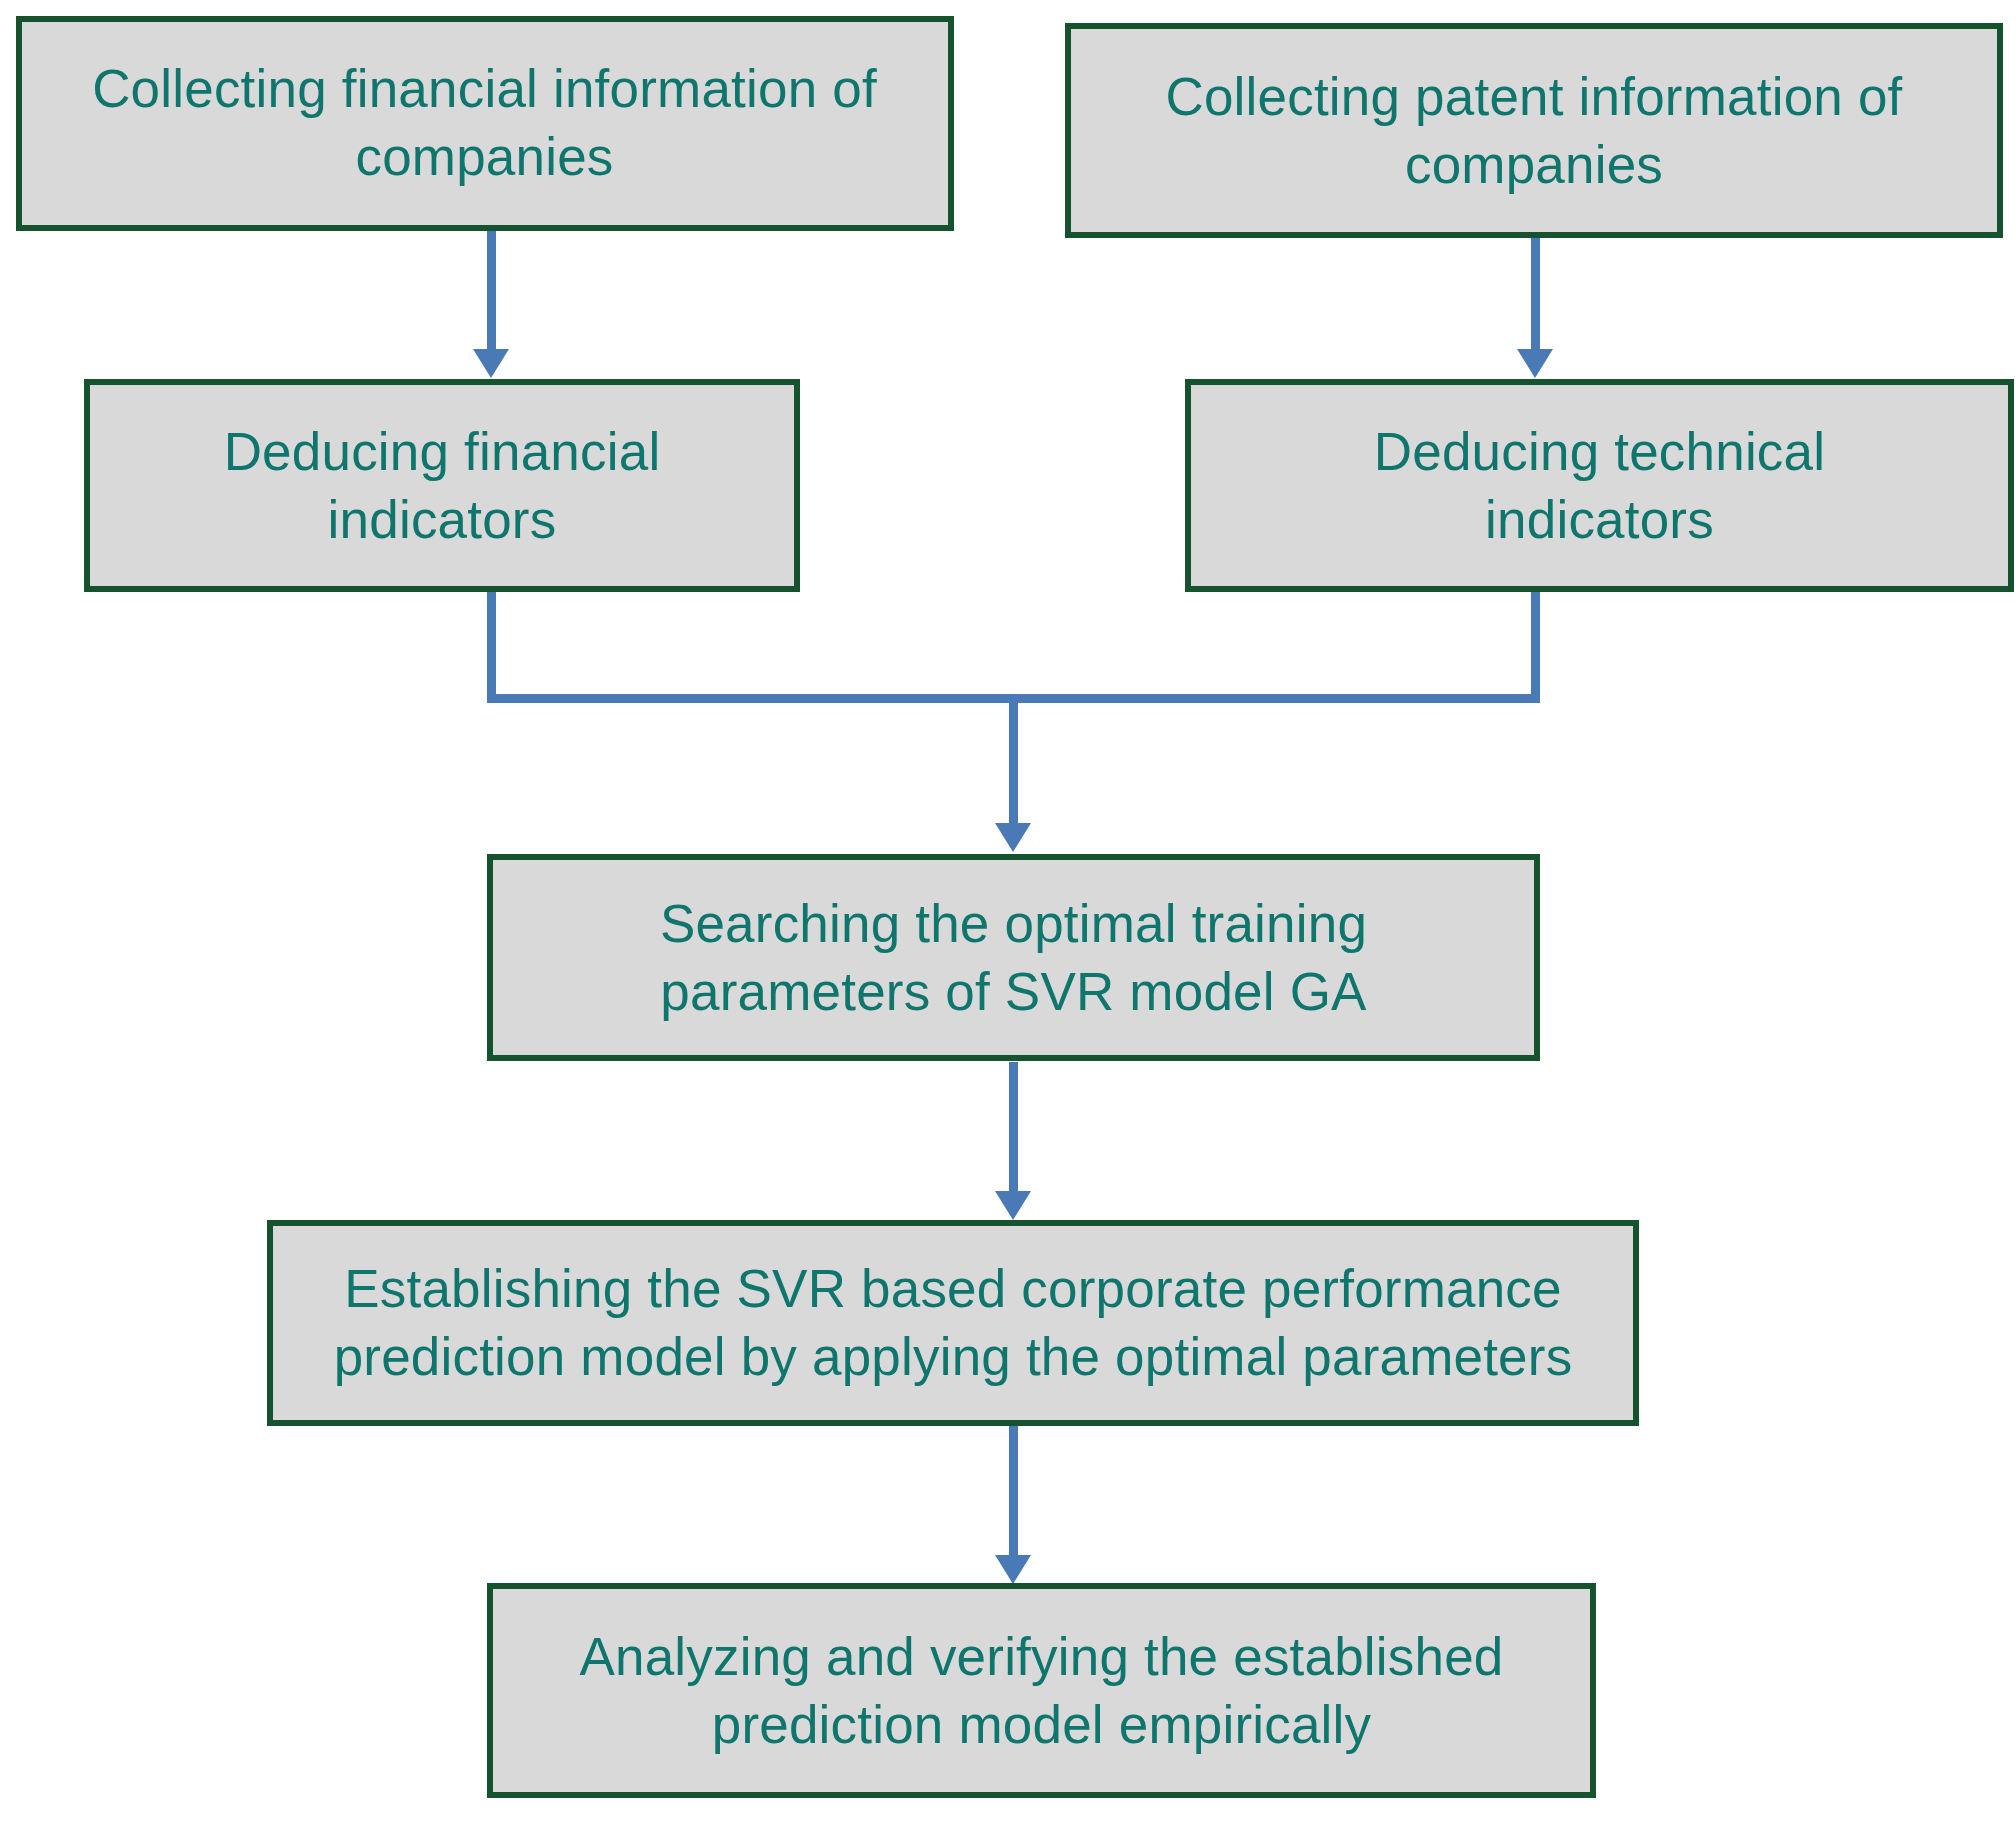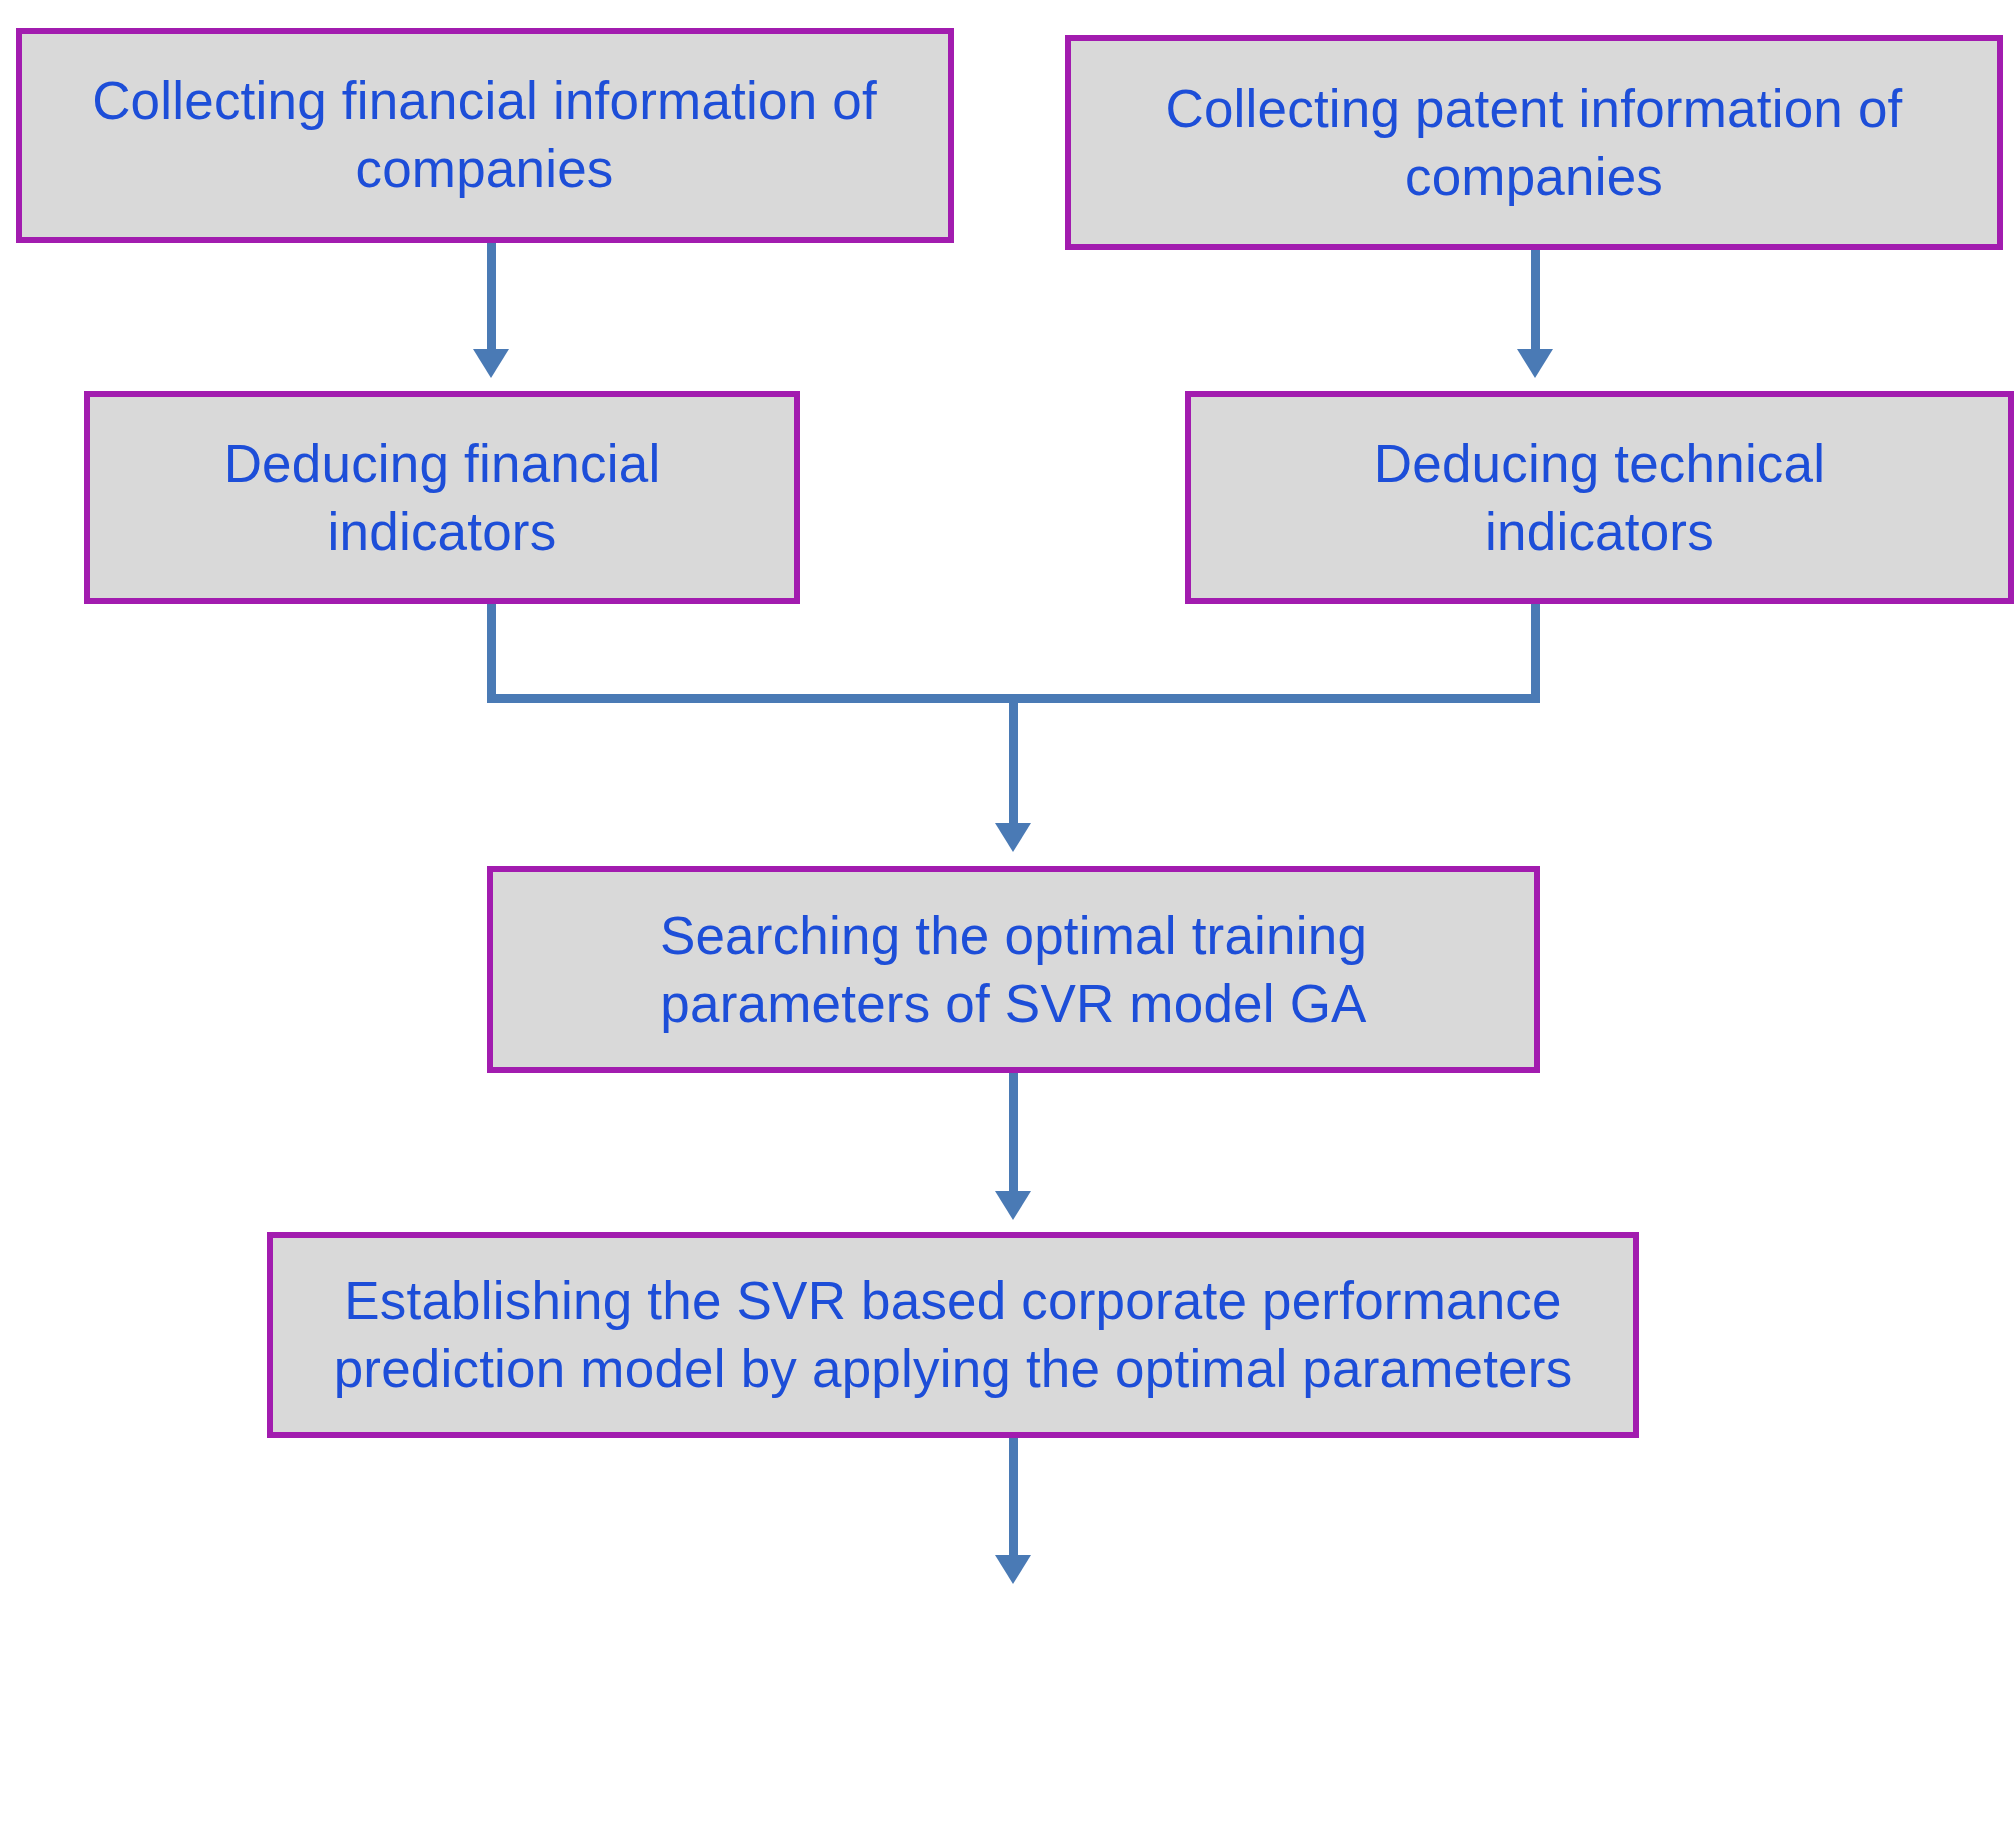--- a/index.html
+++ b/index.html
@@ -13,34 +13,33 @@
     width: 2015px;
     height: 1821px;
     background: #ffffff;
     overflow: hidden;
     font-family: "Liberation Sans", sans-serif;
   }
   .node {
     position: absolute;
     box-sizing: border-box;
     background: #d9d9d9;
-    border: 6px solid #a21caf;
+    border: 6px solid #14532d;
     display: flex;
     align-items: center;
     justify-content: center;
     text-align: center;
-    color: #1d4ed8;
+    color: #0f766e;
     font-family: "Liberation Sans", sans-serif;
     font-size: 53px;
     line-height: 1.28;
     letter-spacing: 0.2px;
     padding: 0 22.4px;
     white-space: pre-line;
     z-index: 2;
-    margin-top: 12px;
   }
   
   .vline {
     position: absolute;
     background: #4a7ab5;
     z-index: 1;
   }
   .hline {
     position: absolute;
     background: #4a7ab5;
@@ -105,15 +104,19 @@
   <div class="node" style="left:487px; top:854px; width:1053px; height:207px;">
     <span>Searching the optimal training
 parameters of SVR model GA</span>
   </div>
 
   <div class="node" style="left:267px; top:1220px; width:1372px; height:206px;">
     <span>Establishing the SVR based corporate performance
 prediction model by applying the optimal parameters</span>
   </div>
 
+  <div class="node" style="left:487px; top:1583px; width:1109px; height:215px;">
+    <span>Analyzing and verifying the established
+prediction model empirically</span>
+  </div>
 
 </div>
 
 
 </body></html>

